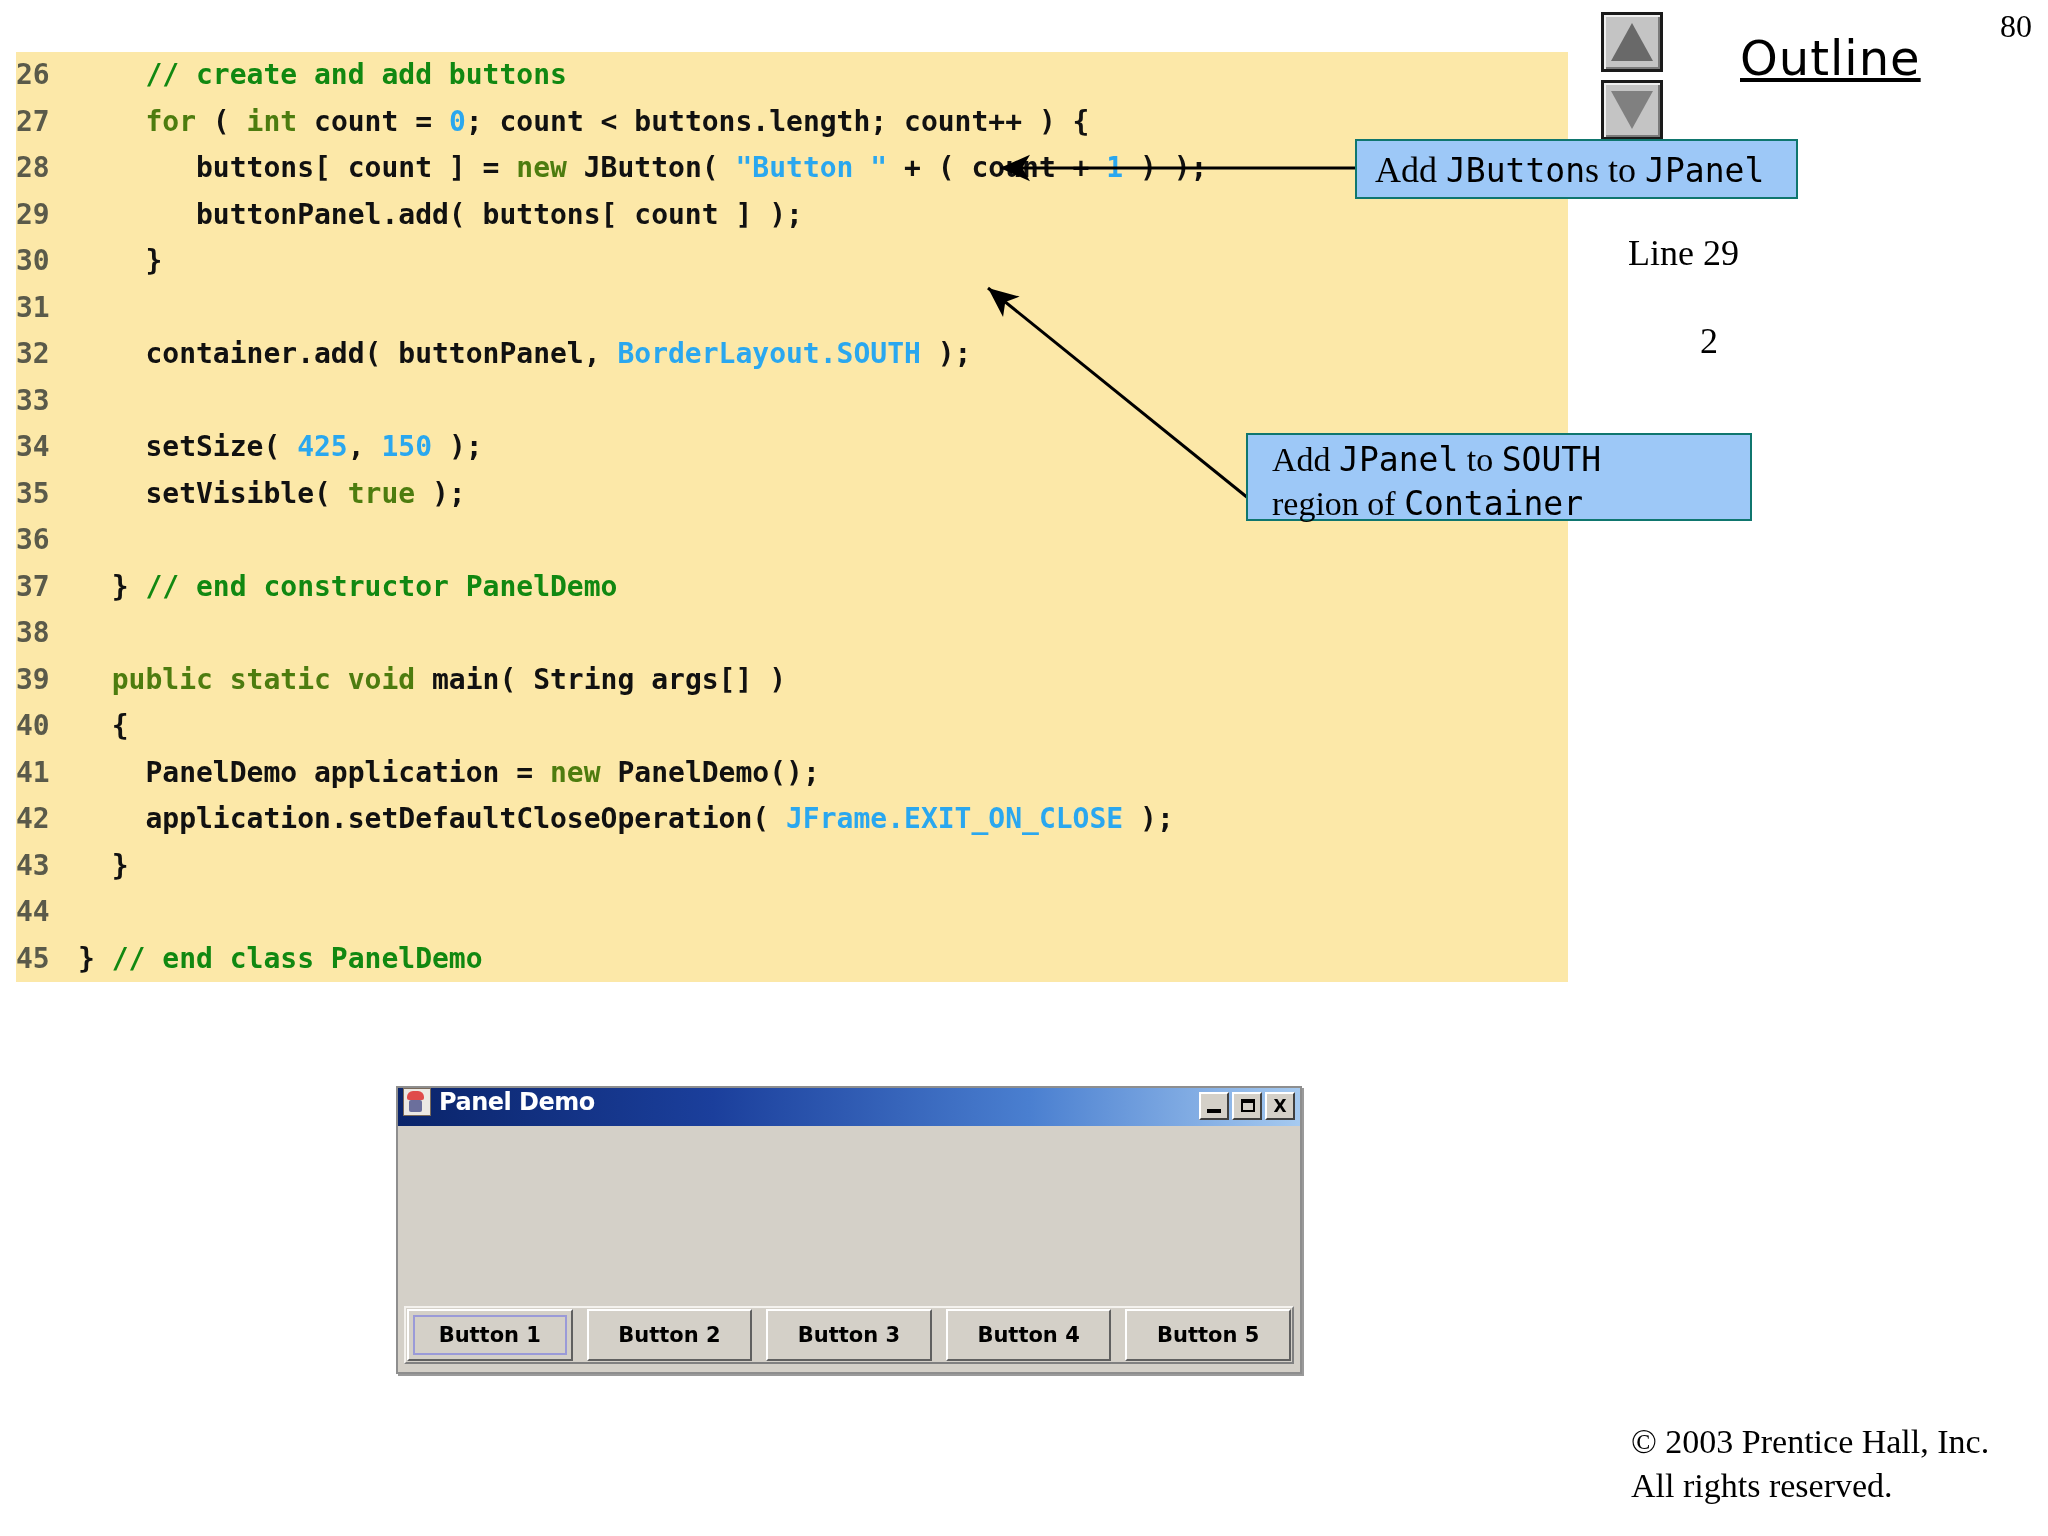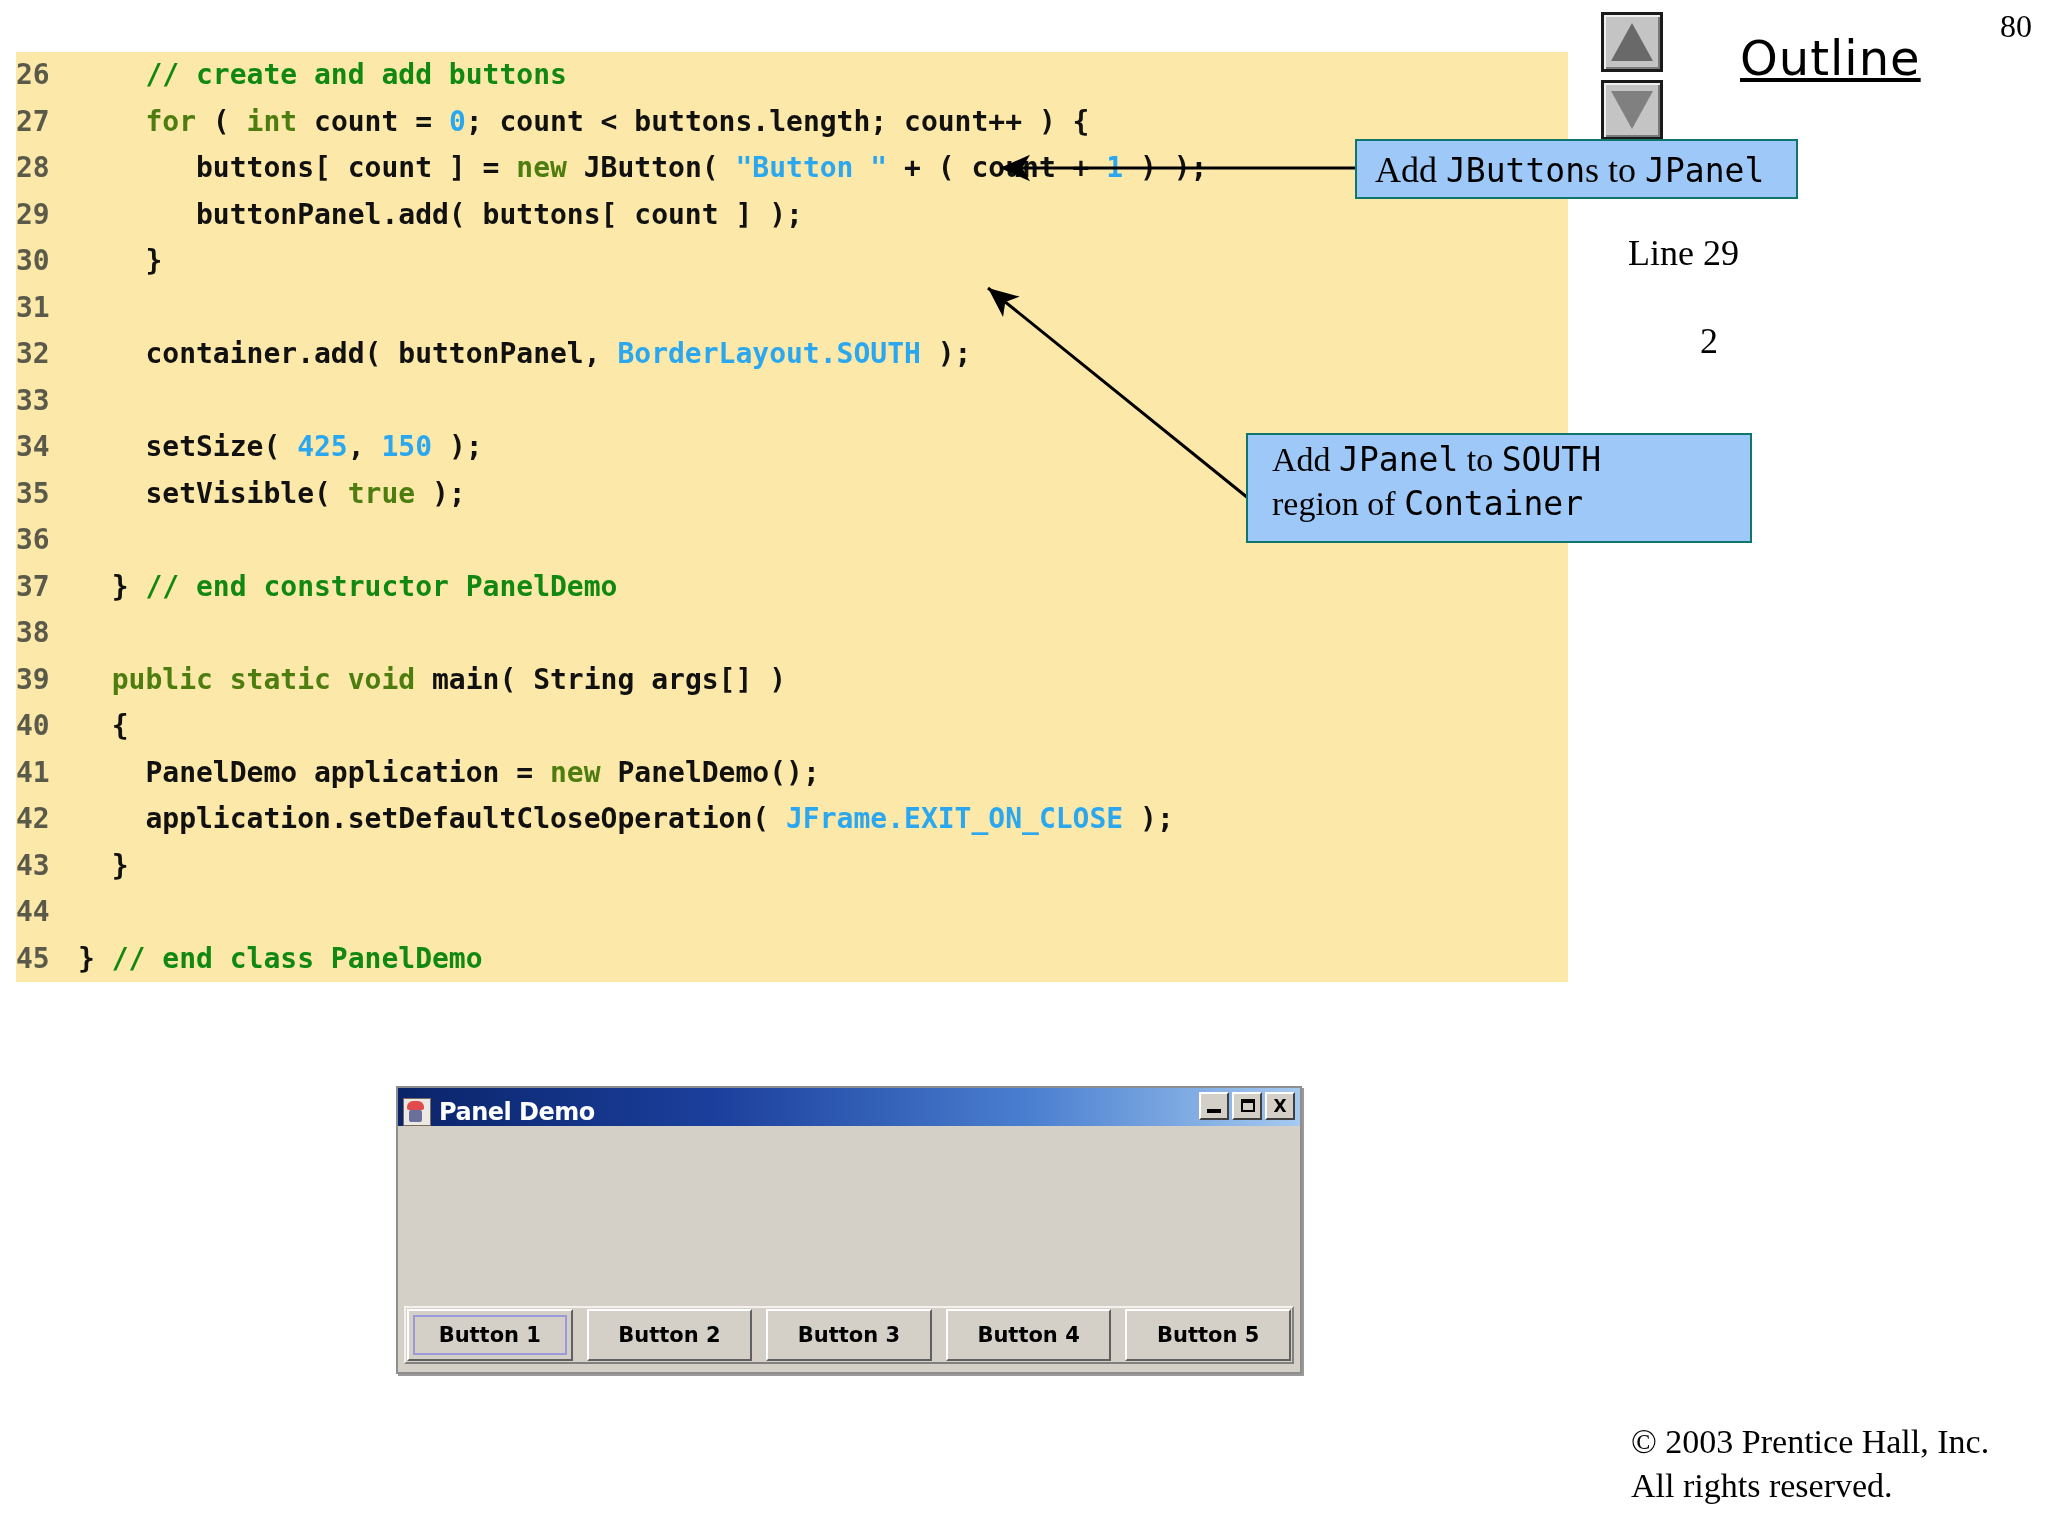--- a/index.html
+++ b/index.html
@@ -76,40 +76,40 @@
   .callout{
     position:absolute;background:#9dc8f7;border:2px solid #0f766e;
     box-sizing:border-box;color:#000;
     font-family:"Liberation Serif",serif;
   }
   #callout-1{
     left:1355px;top:139px;width:443px;height:60px;
     font-size:36px;line-height:58px;padding-left:18px;white-space:nowrap;
   }
   #callout-2{
-    left:1246px;top:433px;width:506px;height:110px;
+    left:1246px;top:433px;width:506px;height:88px;
     font-size:34px;line-height:44px;padding:3px 0 0 24px;
   }
   .mono-in{font-family:"DejaVu Sans Mono","Liberation Mono",monospace;font-size:33px;}
 
   
   #arrow-layer{position:absolute;left:0;top:0;width:2048px;height:1536px;pointer-events:none;}
 
   
   #swing-window{
     position:absolute;left:396px;top:1086px;width:906px;height:288px;
     background:#d4d0c8;
     border:2px solid #8e8e8e;
     box-shadow: 2px 2px 0 #9a9a9a;
     box-sizing:border-box;
   }
   #titlebar{
     position:relative;height:38px;
     background:linear-gradient(to right,#0a246a 0%,#1b3f9c 35%,#4a7fd0 70%,#a6caf0 100%);
-    display:flex;align-items:flex-end;
+    display:flex;align-items:flex-start;
   }
   #app-icon{
     width:26px;height:26px;margin-left:5px;margin-right:8px;position:relative;flex:0 0 auto;
     background:#ece9e4;border:1px solid #7a6a5a;
   }
   #app-icon::before{
     content:"";position:absolute;left:3px;top:2px;width:17px;height:9px;
     background:#e04b4b;border-radius:6px 6px 2px 2px;
   }
   #app-icon::after{

